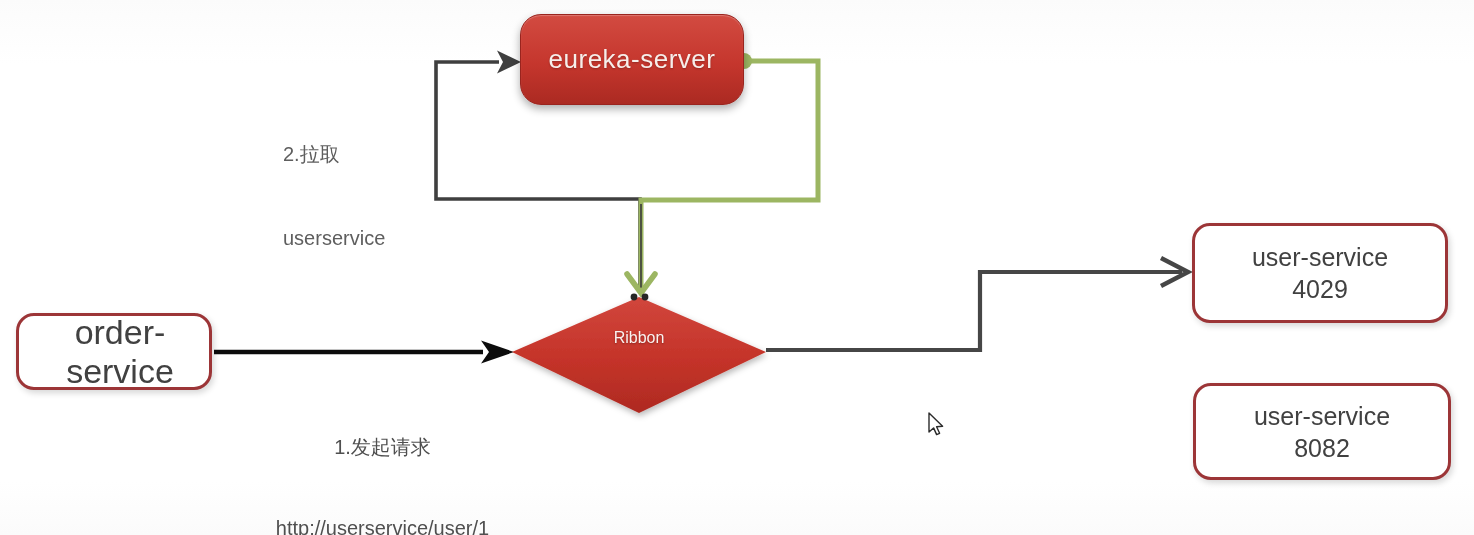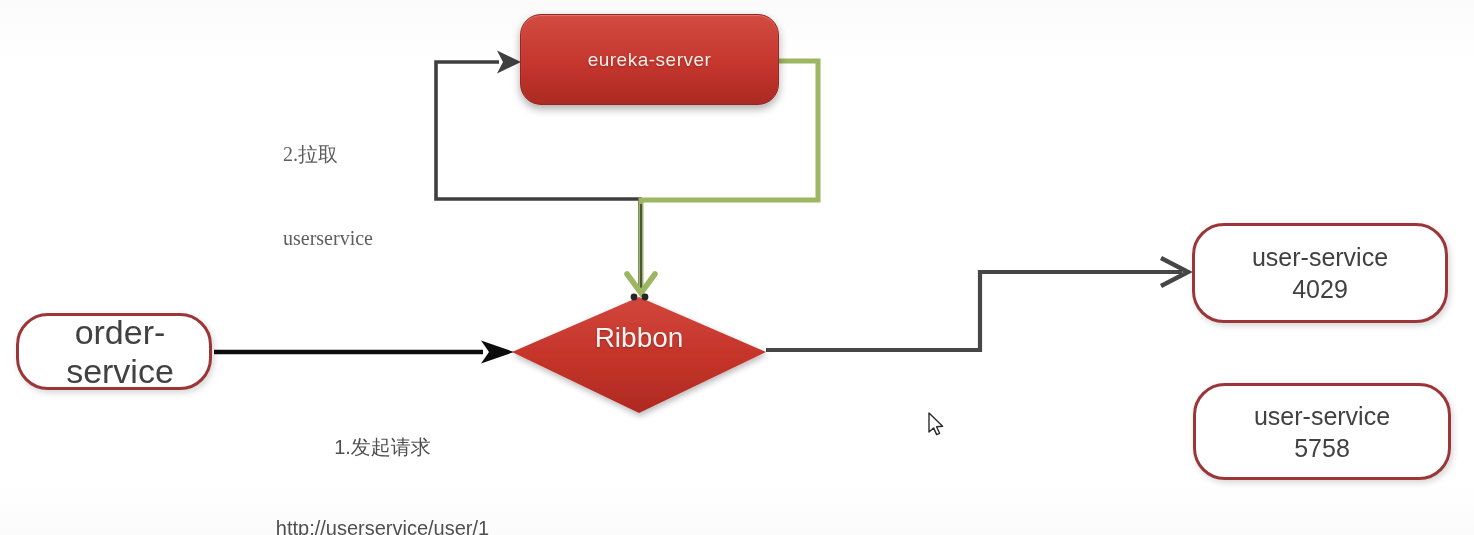--- a/index.html
+++ b/index.html
@@ -10,32 +10,32 @@
   }
   #wires{position:absolute;left:0;top:0;width:1474px;height:535px;}
   .node{position:absolute;display:flex;flex-direction:column;align-items:center;justify-content:center;text-align:center;box-sizing:border-box;}
   .red-box{
     background:linear-gradient(180deg,#d24b41 0%,#c5362d 55%,#ab2a22 100%);
     border:1px solid #9a241e;border-radius:21px;
     box-shadow:0 4px 8px rgba(0,0,0,.32), inset 0 1px 1px rgba(255,255,255,.25);
     color:#f7eeea;
   }
   .white-box{
-    background:#ffffff;border:3px solid #9c3537;border-radius:32px;
+    background:#ffffff;border:3px solid #9c3537;border-radius:18px;
     box-shadow:2px 3px 6px rgba(0,0,0,.16);
     color:#414141;
     text-align:center;
   }
-  #eureka{left:520px;top:14px;width:259px;height:91px;font-size:19px;letter-spacing:.5px;text-shadow:0 1px 2px rgba(0,0,0,.25);}
+  #eureka{left:520px;top:14px;width:224px;height:91px;font-size:26px;letter-spacing:.5px;text-shadow:0 1px 2px rgba(0,0,0,.25);}
   #order{left:16px;top:313px;width:196px;height:77px;font-size:34px;padding-left:12px;}
   #user1{left:1192px;top:223px;width:256px;height:100px;font-size:25px;line-height:32px;}
   #user2{left:1193px;top:383px;width:258px;height:97px;font-size:25px;line-height:32px;}
-  #ribbon-label{left:514px;top:319px;width:250px;color:#fbf3f0;font-size:28px;line-height:37px;text-shadow:0 1px 2px rgba(0,0,0,.3);}
+  #ribbon-label{left:514px;top:319px;width:250px;color:#fbf3f0;font-size:16px;line-height:37px;text-shadow:0 1px 2px rgba(0,0,0,.3);}
   .lbl{position:absolute;color:#5e5e5e;font-size:20px;white-space:pre;}
-  #lbl-pull{left:283px;top:84px;line-height:28px;font-family:Liberation Serif, serif;}
+  #lbl-pull{left:283px;top:84px;line-height:28px;}
   #lbl-return{left:856px;top:74px;line-height:27px;color:#686868;}
   #lbl-request{left:240px;top:380px;width:285px;text-align:center;line-height:27px;color:#4f4f4f;}
   #lbl-poll{left:1004px;top:337px;color:#555555;}
   #cursor{position:absolute;left:926px;top:411px;}
 </style>
 </head>
 <body>
 
 <div id="canvas">
 
@@ -81,21 +81,21 @@
     <span>order-service</span>
   </div>
 
   <div class="node white-box" id="user1">
     <span>user-service</span>
     <span>4029</span>
   </div>
 
   <div class="node white-box" id="user2">
     <span>user-service</span>
-    <span>5758</span>
+    <span>8082</span>
   </div>
 
   <div class="node" id="ribbon-label">
     <span>Ribbon</span>
   </div>
 
   <div class="lbl" id="lbl-pull">
     <div>2.拉取</div>
     <div>userservice</div>
   </div>

